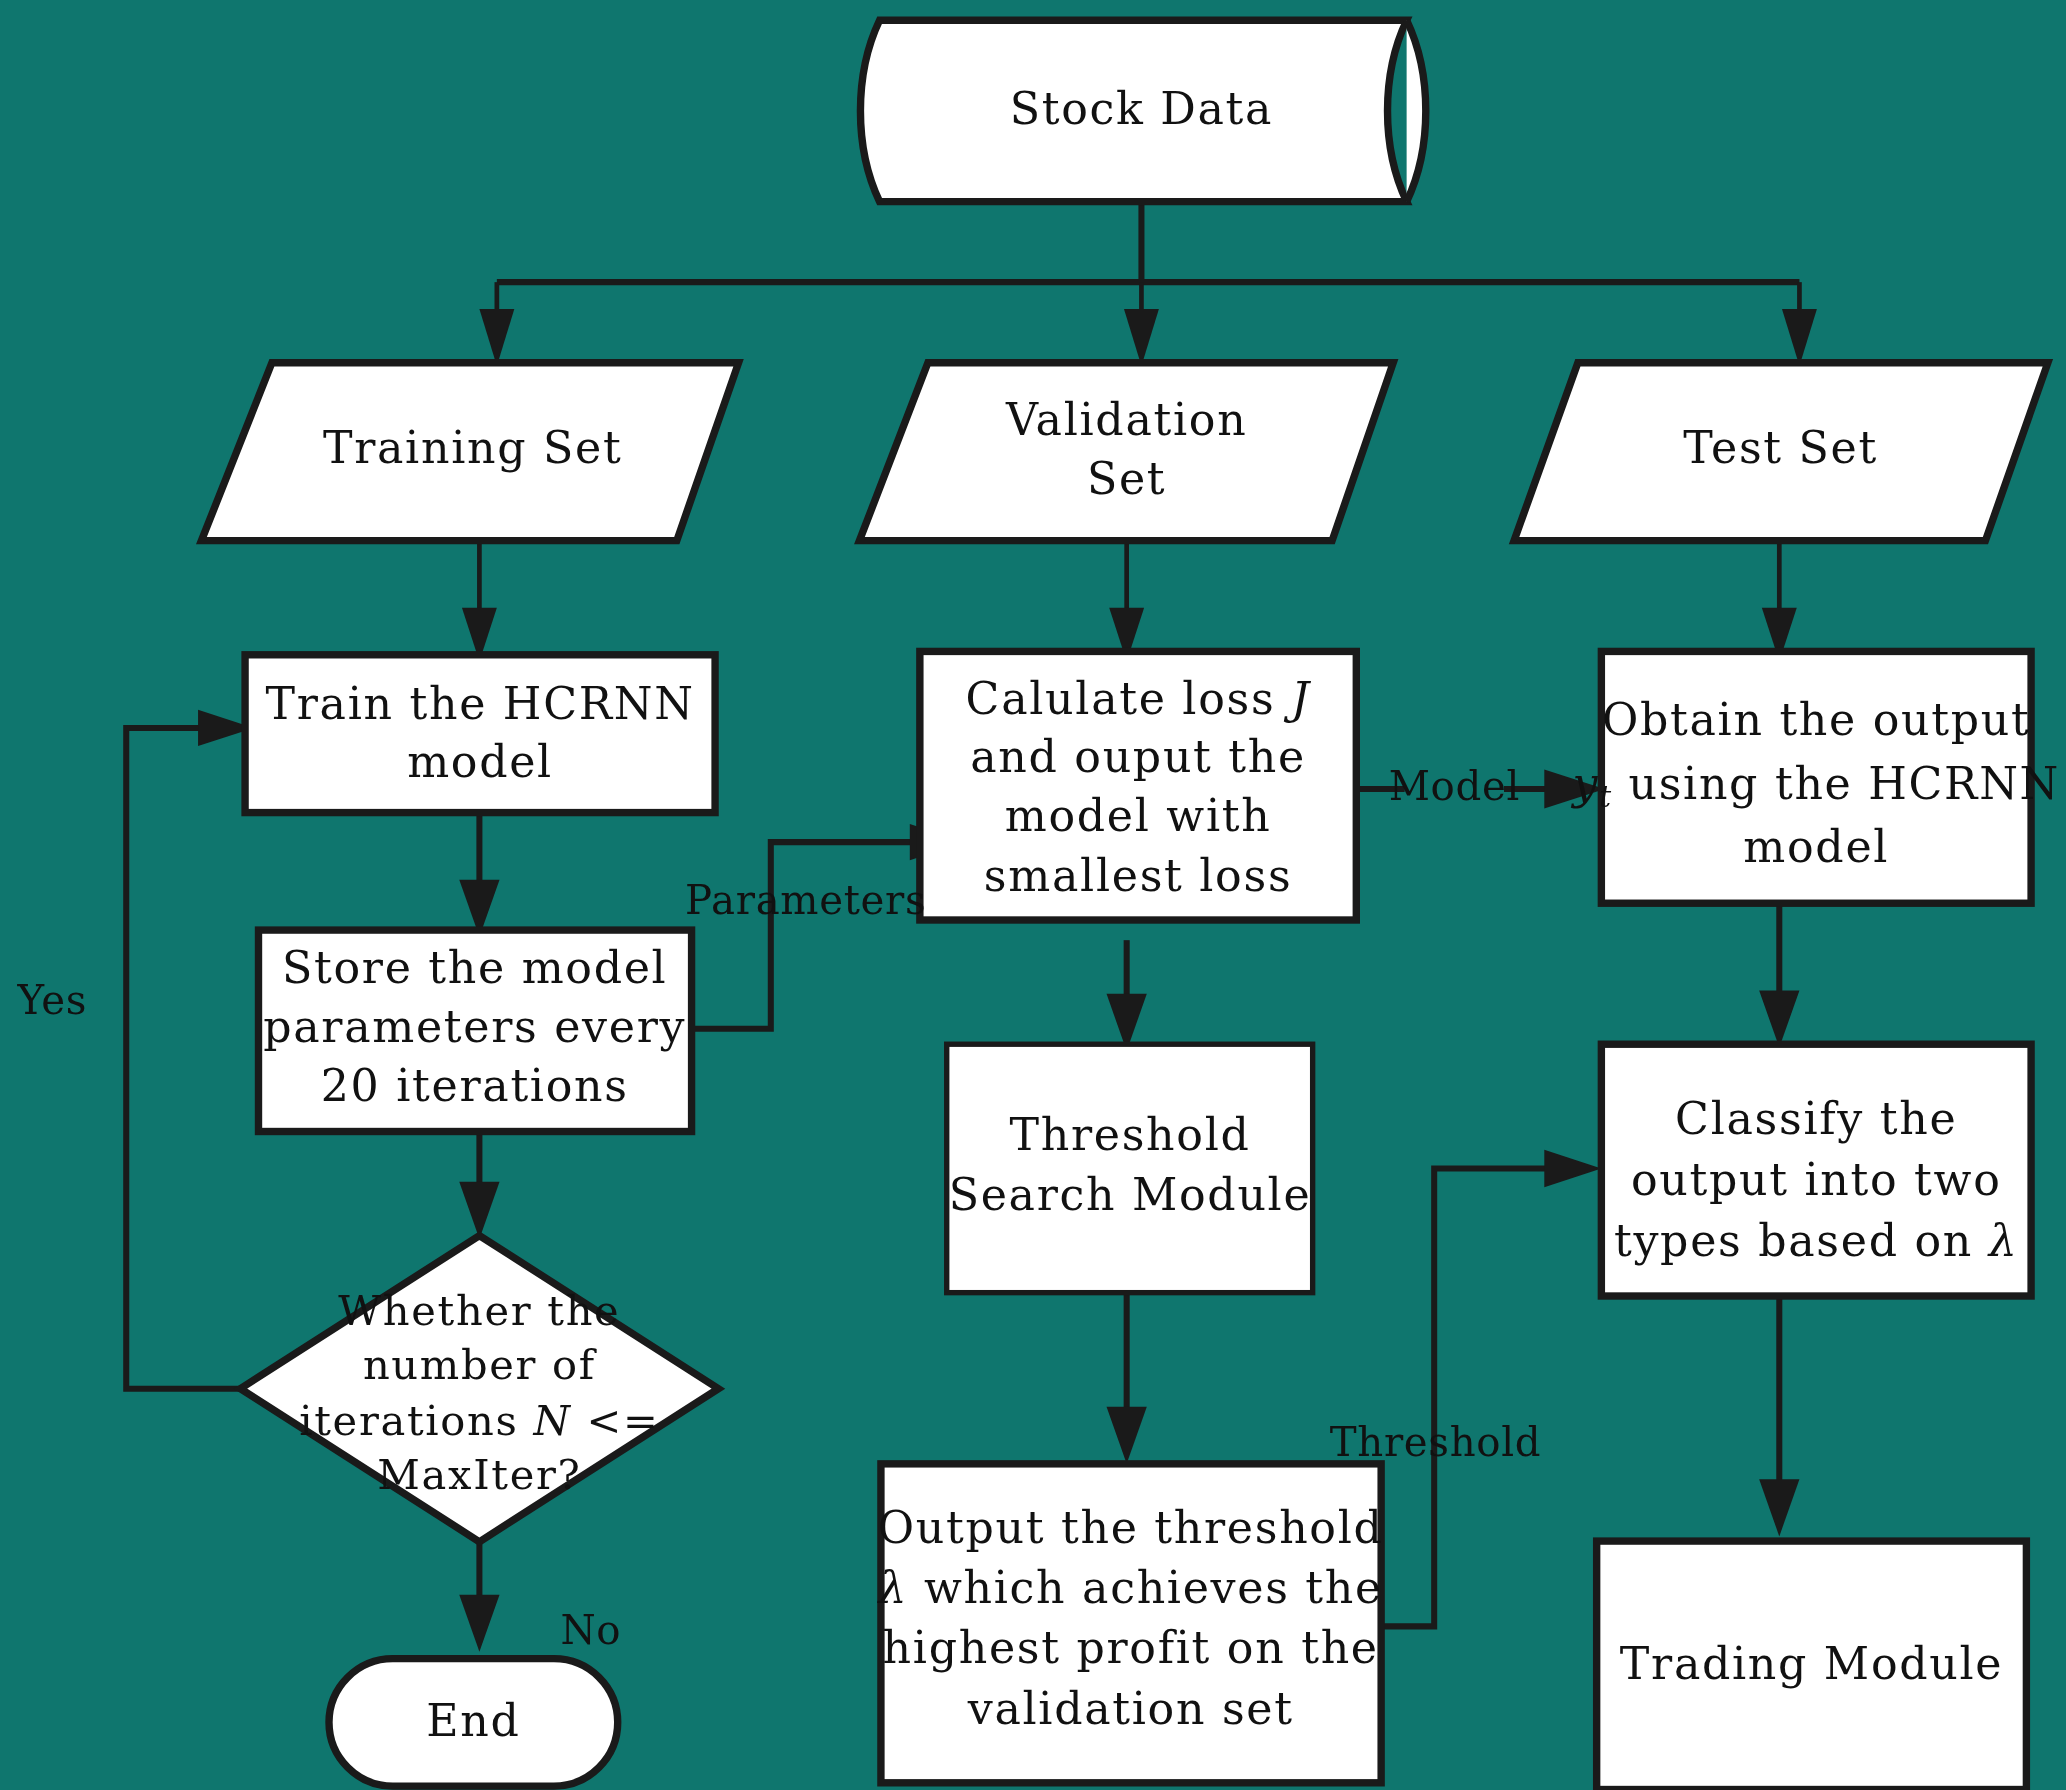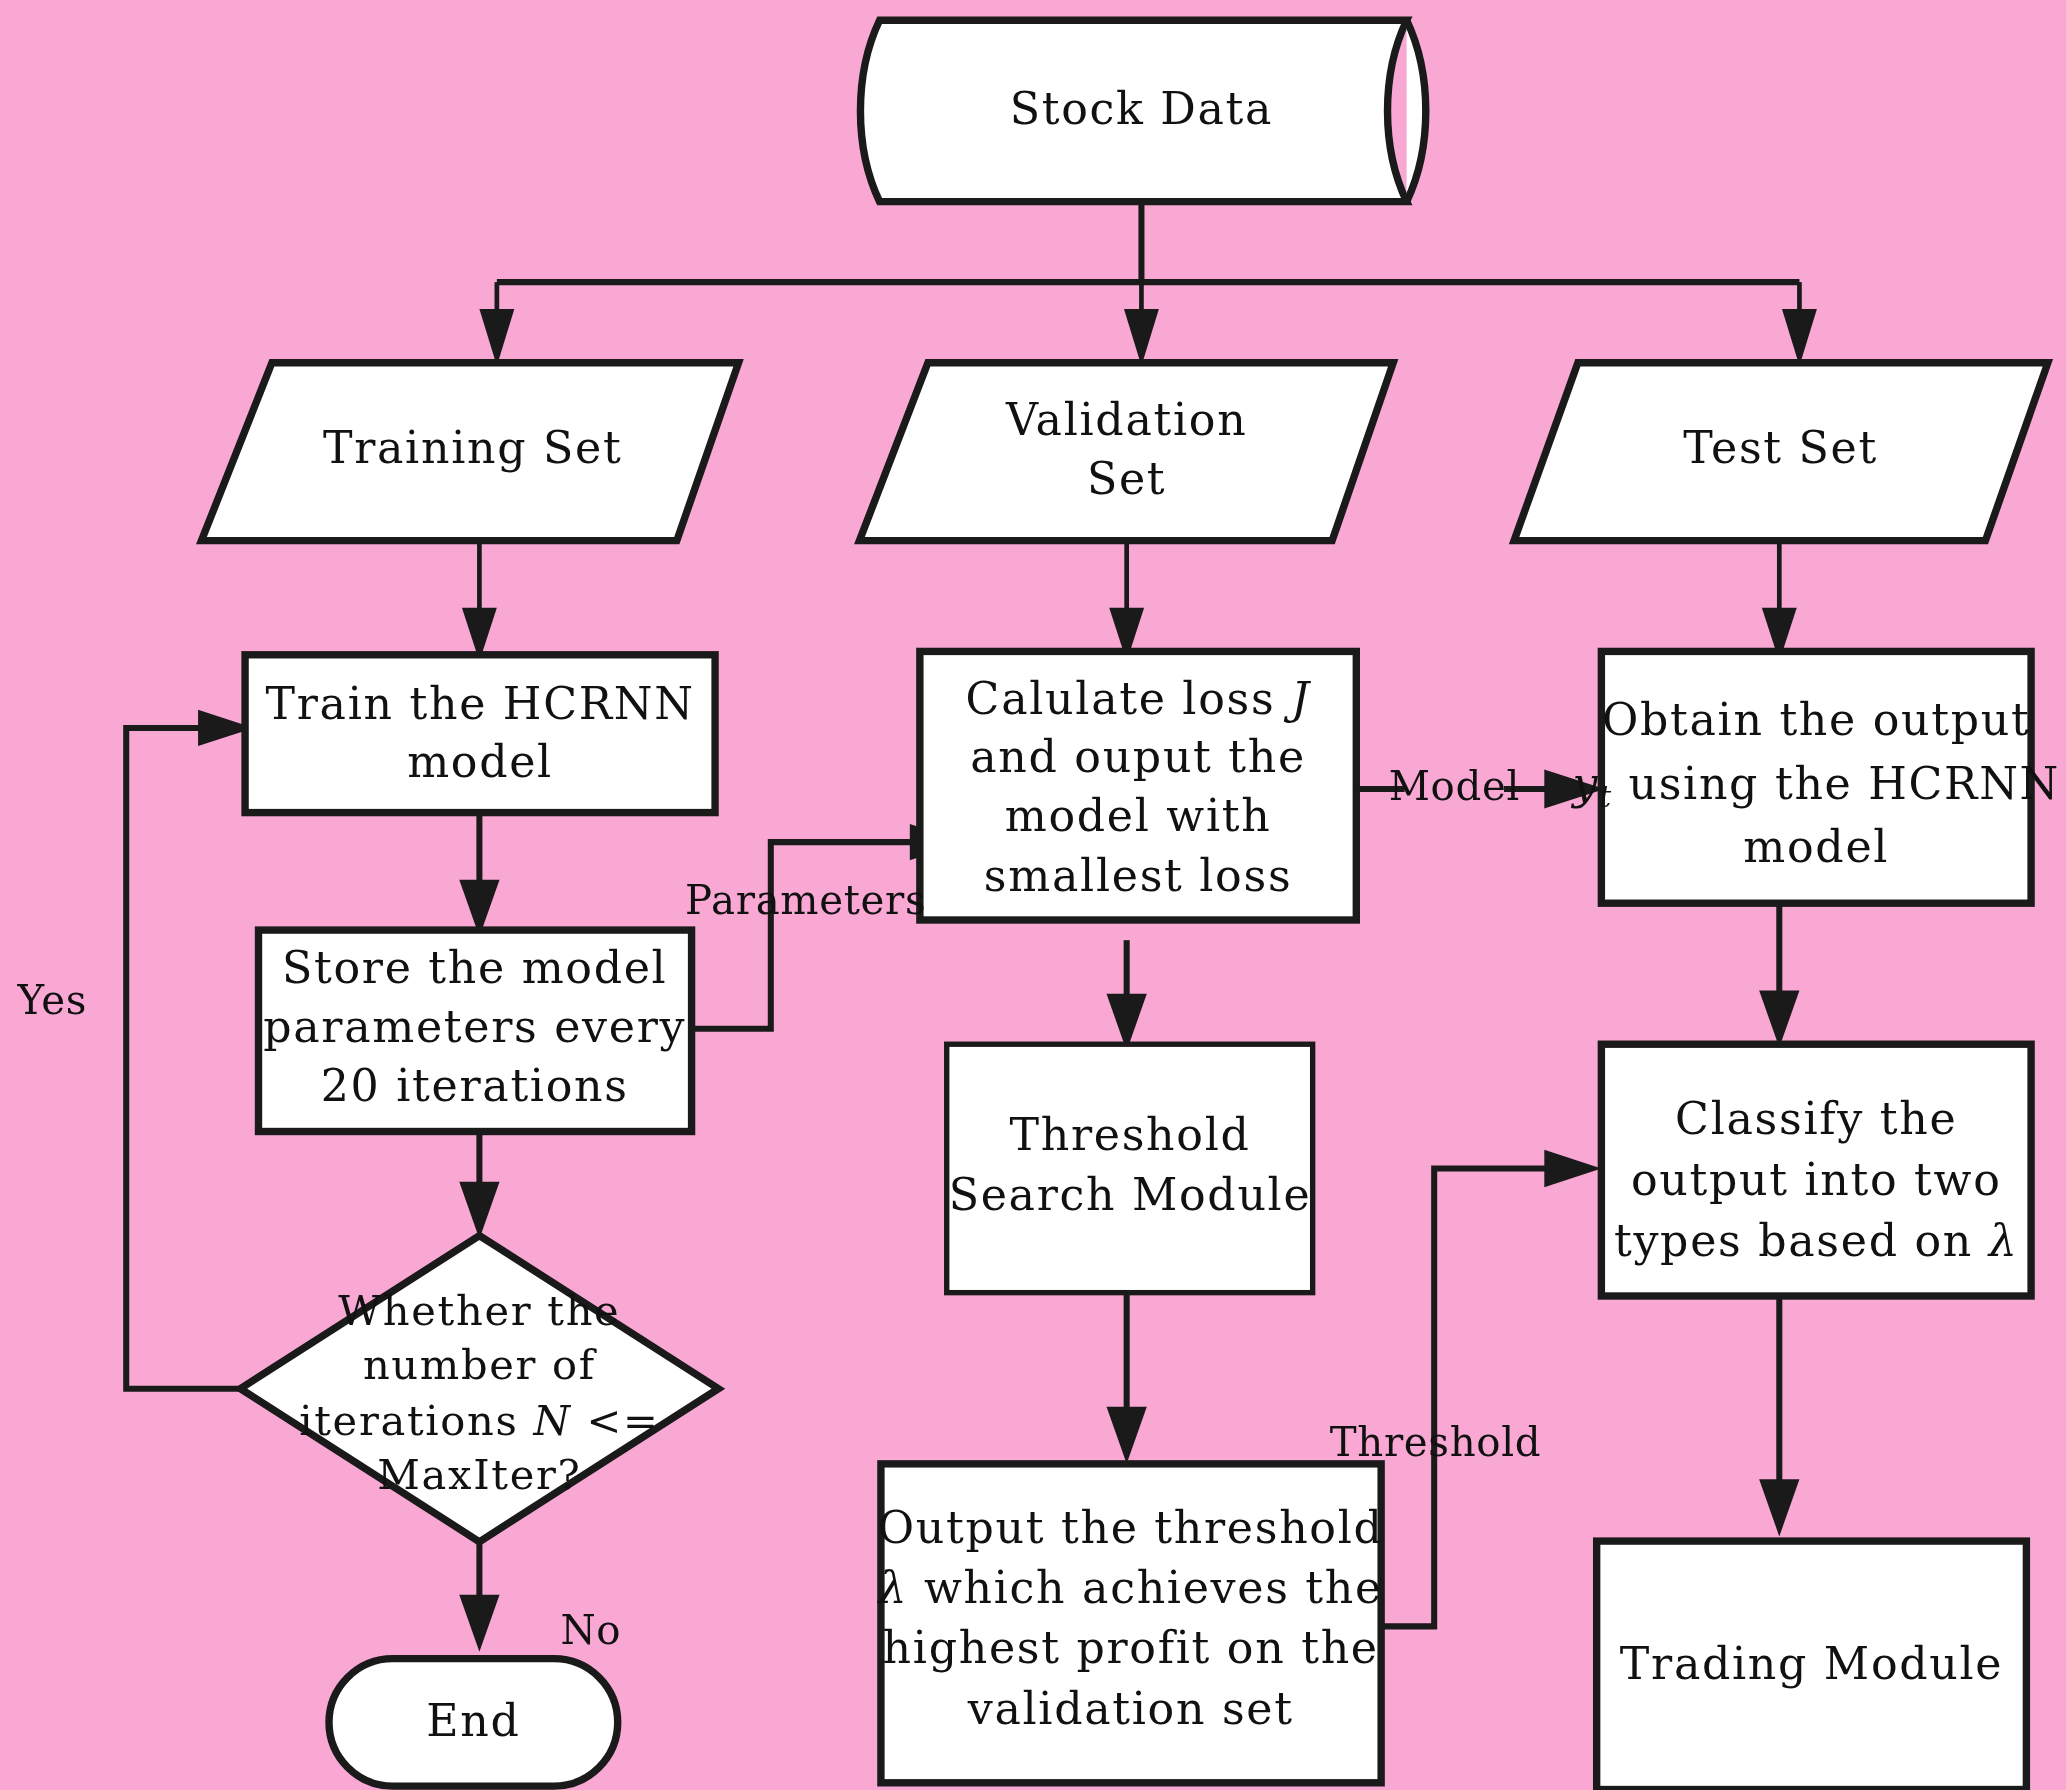--- a/index.html
+++ b/index.html
@@ -1,21 +1,21 @@
 <!DOCTYPE html>
 <html style="font-size:10.7px"><head>
 <meta charset="utf-8">
 <style>
   html,body{margin:0;padding:0;background:#ffffff;}
   body{
     width:2066px;height:1791px;
     font-family:"DejaVu Serif", serif;
     overflow:hidden;
   }
-  #stage{position:relative;width:2066px;height:1791px;background:#f9a8d4;}
+  #stage{position:relative;width:2066px;height:1791px;background:#0f766e;}
   svg#flow{position:absolute;left:0;top:0;width:2066px;height:1791px;}
   .shape{fill:#ffffff;stroke:#1a1a1a;}
   .shape.thick{stroke-width:11;}
   .shape.thin{stroke-width:8;}
   .conn{fill:none;stroke:#1a1a1a;stroke-width:9;stroke-linecap:butt;stroke-linejoin:miter;}
   .conn.thinline{stroke-width:7;}
   .arrowhead{fill:#1a1a1a;stroke:none;}
   .nodetext{
     font-family:"DejaVu Serif", serif;
     fill:#111111;

